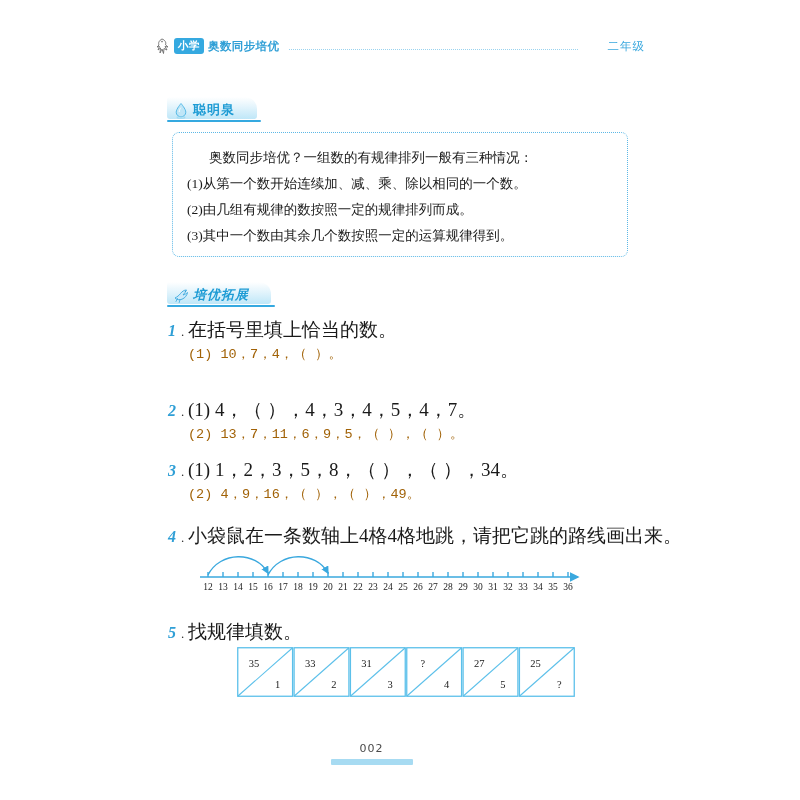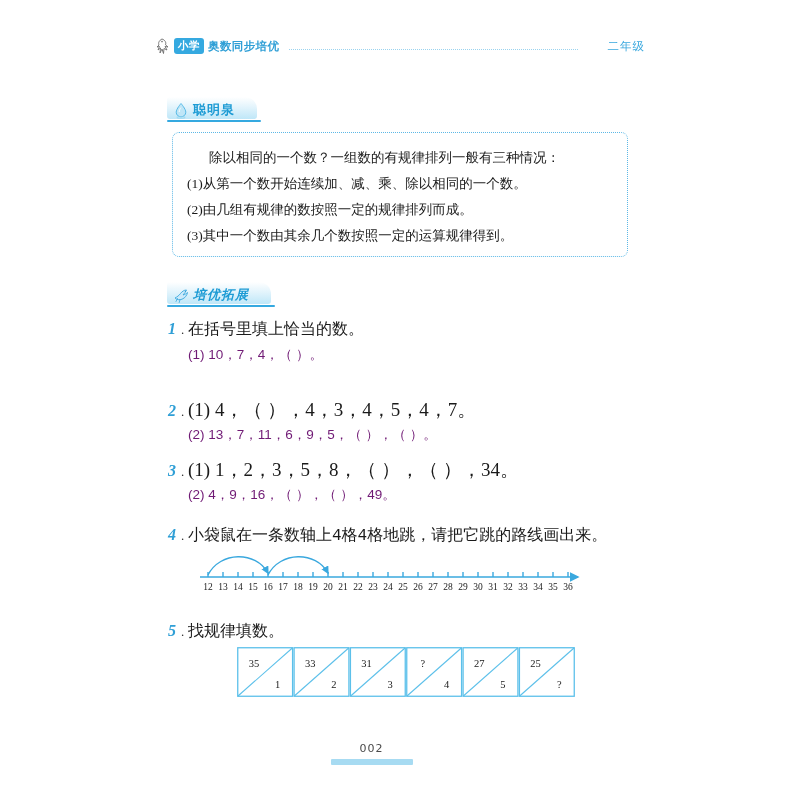--- a/index.html
+++ b/index.html
@@ -159,31 +159,31 @@
     text-align: left;
   }
   .ex-dot {
     color: #333;
     font-size: 13px;
     width: 7px;
     flex: 0 0 auto;
   }
   .ex-text {
     color: #1a1a1a;
-    font-size: 16px;
+    font-size: 19px;
     line-height: 24px;
-    font-family: Liberation Mono, monospace;
+    font-family: Liberation Serif, serif;
   }
   .ex-sub {
     margin-left: 20px;
-    color: #701a75;
+    color: #a16207;
     font-size: 13.5px;
     line-height: 26px;
     white-space: nowrap;
-    font-family: Liberation Sans, sans-serif;
+    font-family: Liberation Mono, monospace;
   }
   .ex-sub-inline {
     color: #1a1a1a;
     font-size: 19px;
     line-height: 24px;
     white-space: nowrap;
     font-family: "Liberation Serif", "DejaVu Serif", serif;
   }
 
   
@@ -251,21 +251,21 @@
       <svg class="tab-icon" viewBox="0 0 16 17">
         <path d="M8 1.5 C8 1.5 3.2 7 3.2 10.2 C3.2 12.8 5.3 14.8 8 14.8 C10.7 14.8 12.8 12.8 12.8 10.2 C12.8 7 8 1.5 8 1.5 Z" fill="#bfe6f7" stroke="#4ab3e3" stroke-width="0.9"></path>
         <path d="M6.2 9.6 C6.2 8.2 7 6.8 7.6 6" fill="none" stroke="#ffffff" stroke-width="1" stroke-linecap="round"></path>
         <ellipse cx="8" cy="15.4" rx="4.2" ry="0.9" fill="none" stroke="#8fd3ee" stroke-width="0.7"></ellipse>
       </svg>
       <span class="tab-label">聪明泉</span>
     </div>
   </div>
 
   <div class="concept-box">
-    <div class="concept-line first">除以相同的一个数？一组数的有规律排列一般有三种情况：</div>
+    <div class="concept-line first">奥数同步培优？一组数的有规律排列一般有三种情况：</div>
     <div class="concept-line">(1)从第一个数开始连续加、减、乘、除以相同的一个数。</div>
     <div class="concept-line">(2)由几组有规律的数按照一定的规律排列而成。</div>
     <div class="concept-line">(3)其中一个数由其余几个数按照一定的运算规律得到。</div>
   </div>
 
   <div class="section-tab" style="left:167px; top:281px;font-style:italic;">
     <div class="tab-shape">
       <svg class="tab-icon" viewBox="0 0 16 17">
         <path d="M2 11 C4 10 6 8.5 7.5 6.5 C9 4.5 11 3 13.5 3 C12.5 5 11.5 6.5 10 8 C12 7.5 13.5 6.5 14.5 5.5 C14 8.5 12 11 9 12.2 C6.5 13.2 4 12.8 2 11 Z" fill="#cdeafa" stroke="#3aa8de" stroke-width="0.9" stroke-linejoin="round"></path>
         <path d="M4.5 11.5 L3 14.5 M7 12.6 L6.2 15.5" fill="none" stroke="#3aa8de" stroke-width="0.8" stroke-linecap="round"></path>

